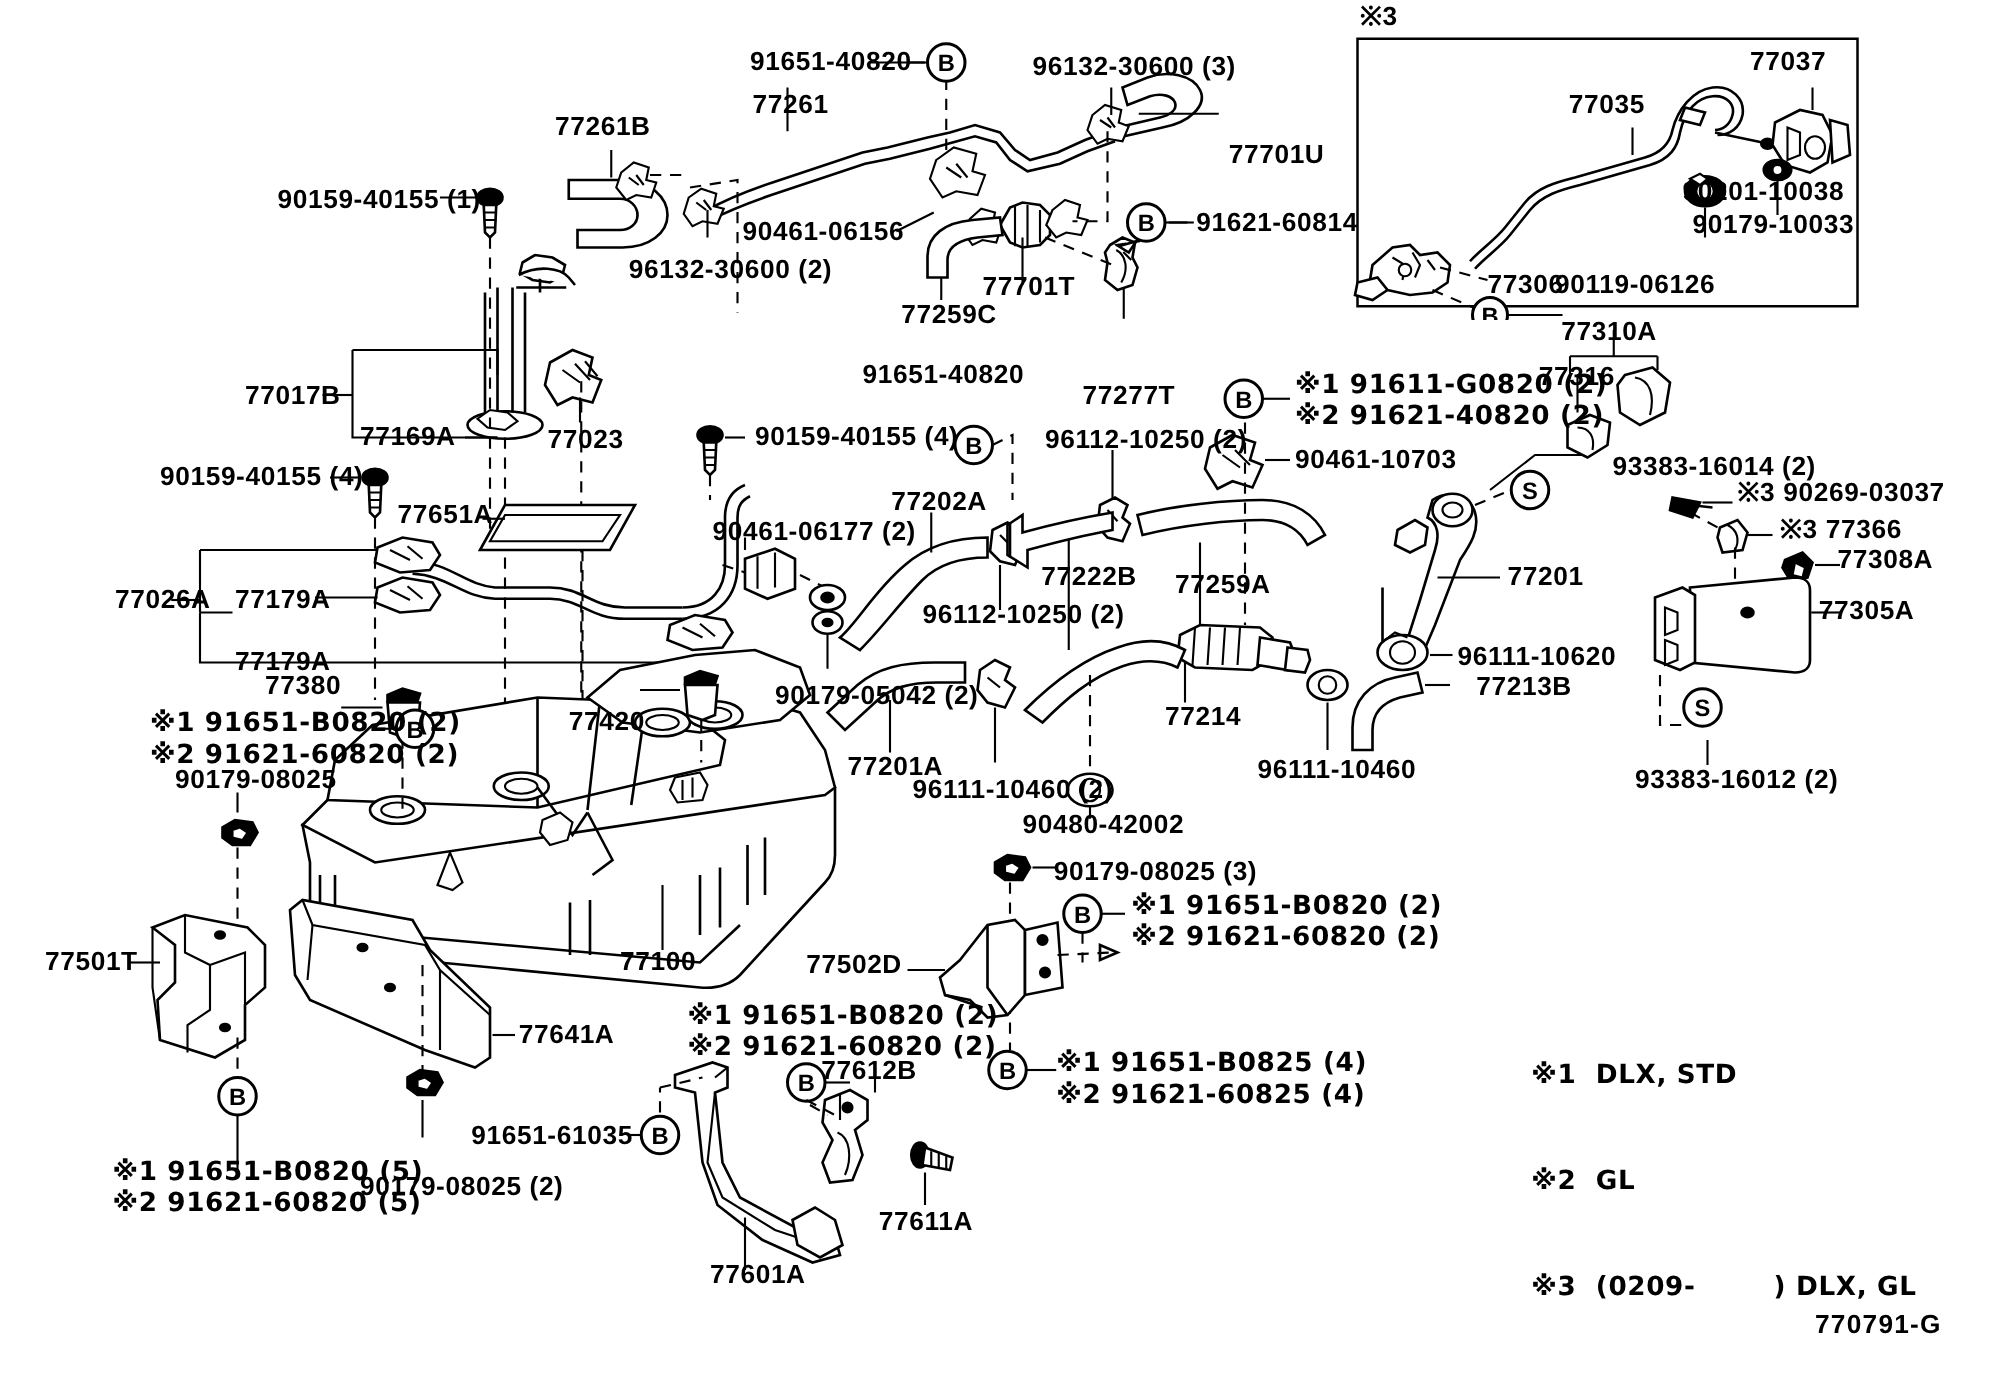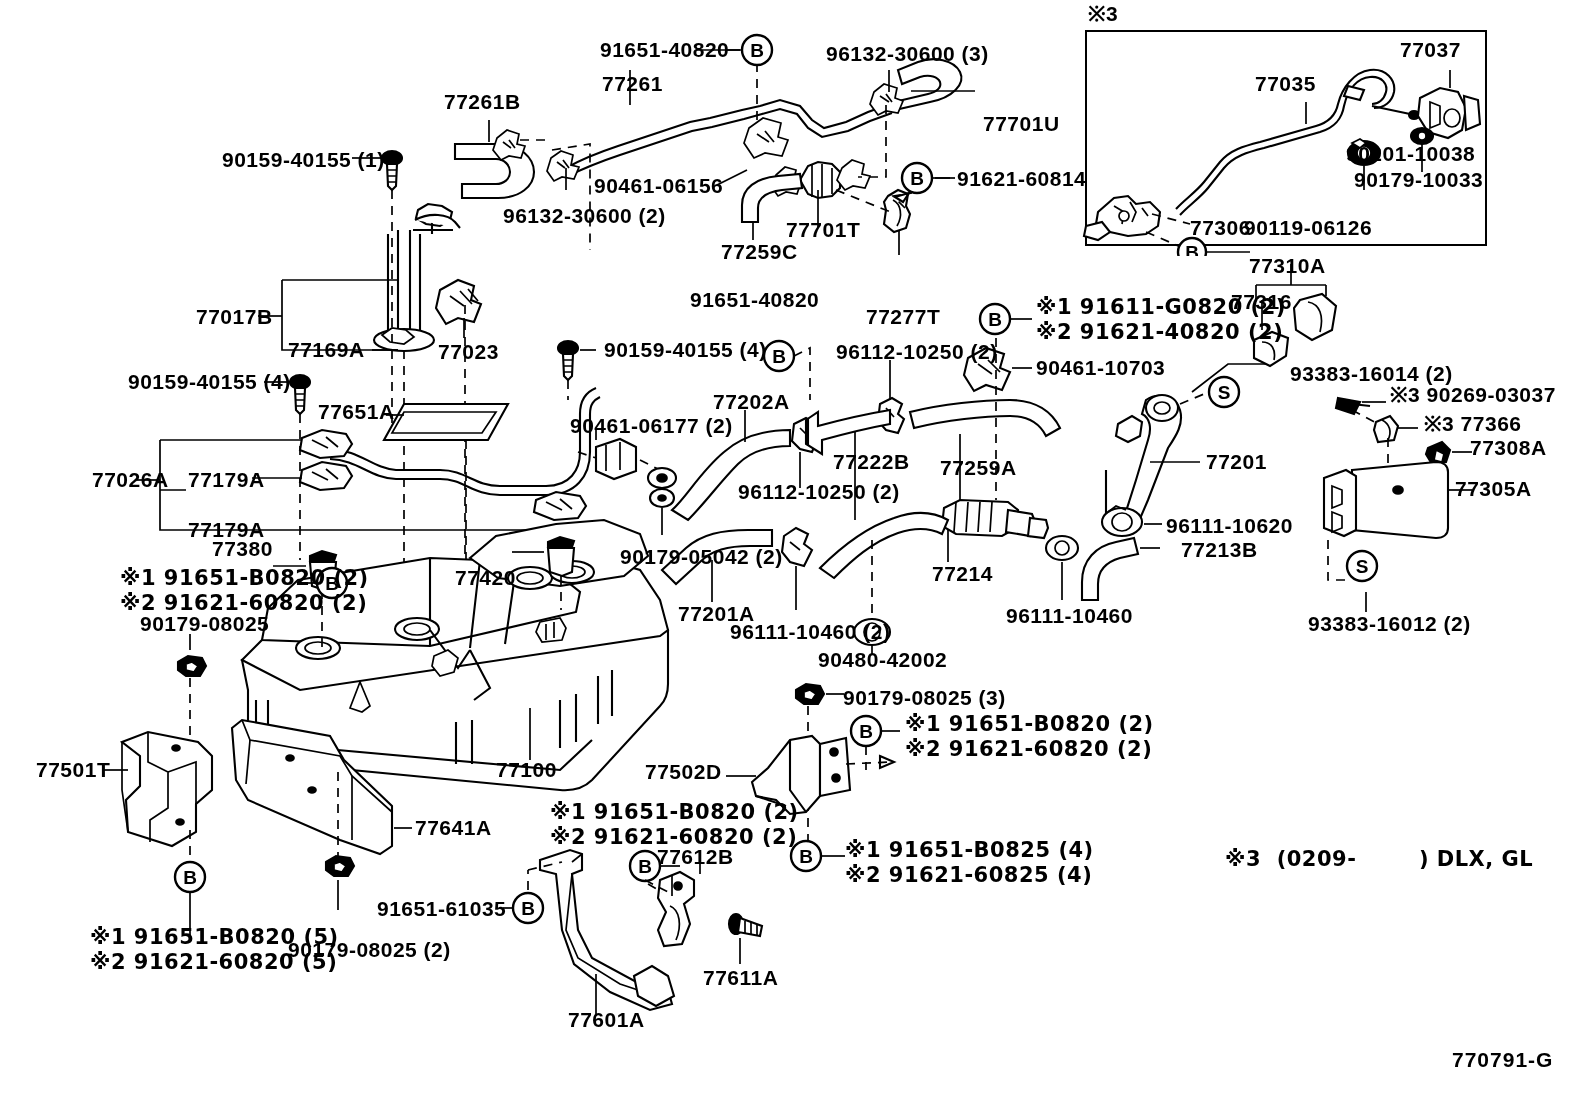--- a/index.html
+++ b/index.html
@@ -647,18 +647,20 @@
 <div class="lbl kome" style="left:90px;top:925px;"><span>※1 91651-B0820 (5)</span><br><span>※2 91621-60820 (5)</span></div>
 
 <div class="lbl" style="left:1400px;top:38px;">77037</div>
 <div class="lbl" style="left:1255px;top:72px;">77035</div>
 <div class="lbl" style="left:1346px;top:142px;">90201-10038</div>
 <div class="lbl" style="left:1321px;top:168px;margin-left:33px;">90179-10033</div>
 <div class="lbl" style="left:1190px;top:216px;">77306</div>
 <div class="lbl" style="left:1244px;top:216px;">90119-06126</div>
 
 <div class="lbl kome" style="left:1225px;top:788px;line-height:1.35;">
+  <div>※1  DLX, STD</div>
+  <div>※2  GL</div>
   <div>※3  (0209-        ) DLX, GL</div>
 </div>
 
 <div class="drawno" style="left:1452px;top:1048px;">770791-G</div>
 
 </div>
 
 </body></html>

